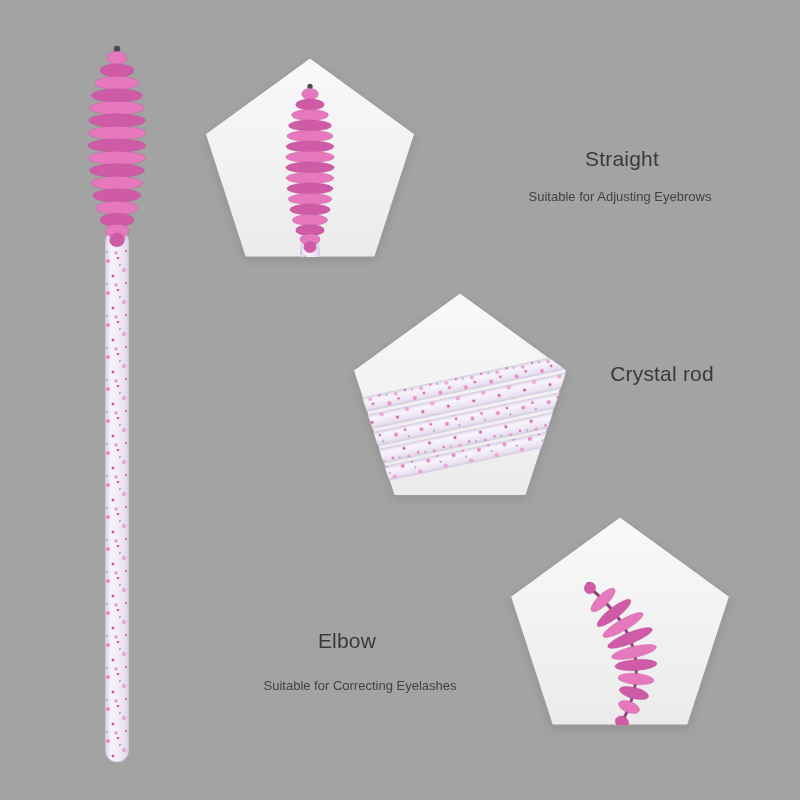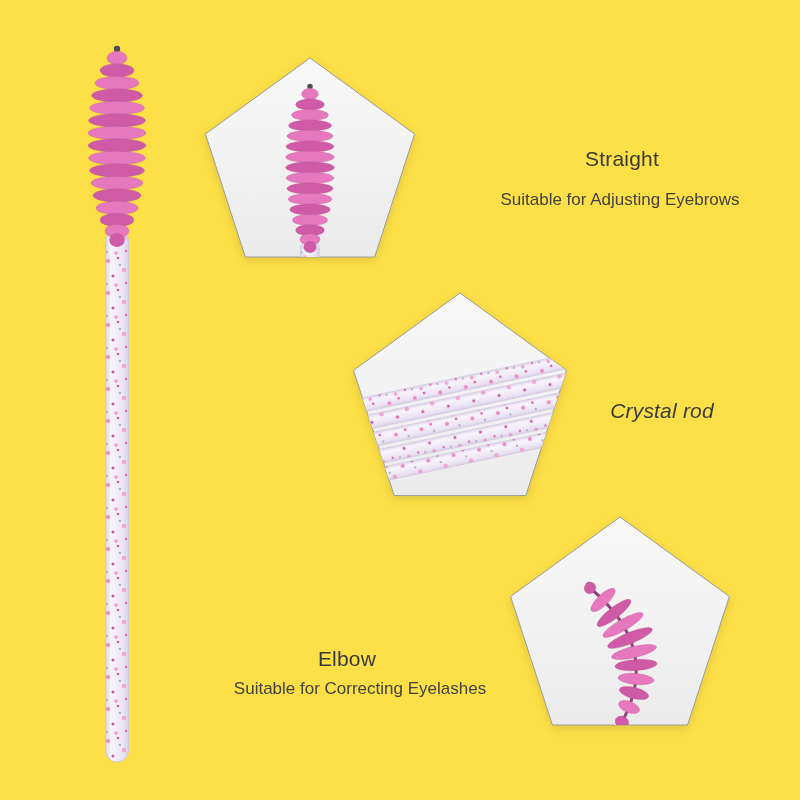--- a/index.html
+++ b/index.html
@@ -1,23 +1,23 @@
 <!DOCTYPE html>
 <html><head>
 <meta charset="utf-8">
 <style>
   html,body{margin:0;padding:0;background:#ffffff;}
   .canvas{
-    position:relative;width:800px;height:800px;background:#fde047;overflow:hidden;
+    position:relative;width:800px;height:800px;background:#a3a3a3;overflow:hidden;
     font-family:"Liberation Sans",sans-serif;
   }
   .stage{position:absolute;left:0;top:0;}
   .label{position:absolute;color:#3a3a3a;text-align:center;line-height:1.25;}
   .label.title{font-size:21px;letter-spacing:.2px;}
-  .label.subtitle{font-size:17px;color:#424242;}
+  .label.subtitle{font-size:13px;color:#424242;}
 </style>
 </head>
 <body>
 
 <div class="canvas">
 
   <svg class="stage" width="800" height="800" viewBox="0 0 800 800">
     <defs>
       <linearGradient id="pentGrad" x1="0" y1="0" x2="0" y2="1">
         <stop offset="0" stop-color="#f9f9f9"></stop>
@@ -151,18 +151,18 @@
           <ellipse transform="translate(622,722) rotate(28)" rx="7" ry="5.6" fill="#cf5ba6"></ellipse>
         </g>
       </g>
     </g>
   </svg>
 
   <div class="label title" style="top:146px;left:522px;width:200px;">Straight</div>
 
   <div class="label subtitle" style="top:189px;left:460px;width:320px;">Suitable for Adjusting Eyebrows</div>
 
-  <div class="label title" style="top:398px;left:562px;width:200px;font-style:italic;">Crystal rod</div>
+  <div class="label title" style="top:361px;left:562px;width:200px;">Crystal rod</div>
 
-  <div class="label title" style="top:646px;left:247px;width:200px;">Elbow</div>
+  <div class="label title" style="top:628px;left:247px;width:200px;">Elbow</div>
 
   <div class="label subtitle" style="top:678px;left:200px;width:320px;text-align:center;">Suitable for Correcting Eyelashes</div>
 </div>
 
 </body></html>

